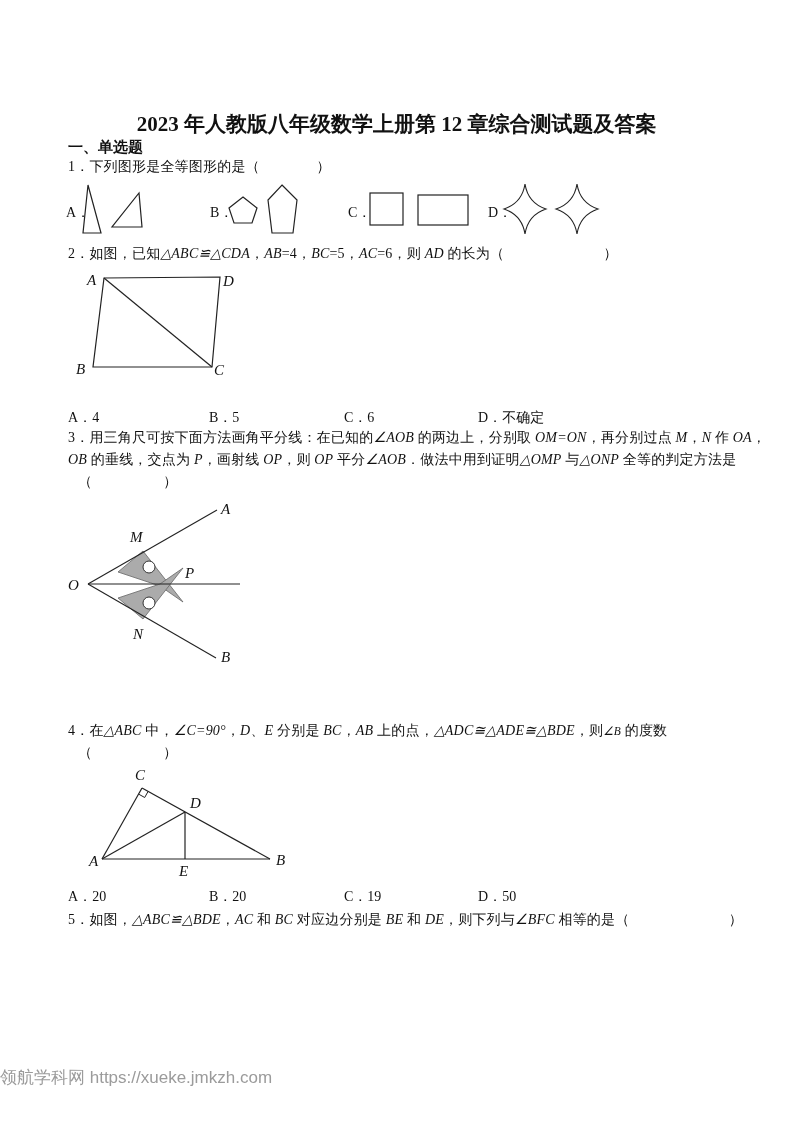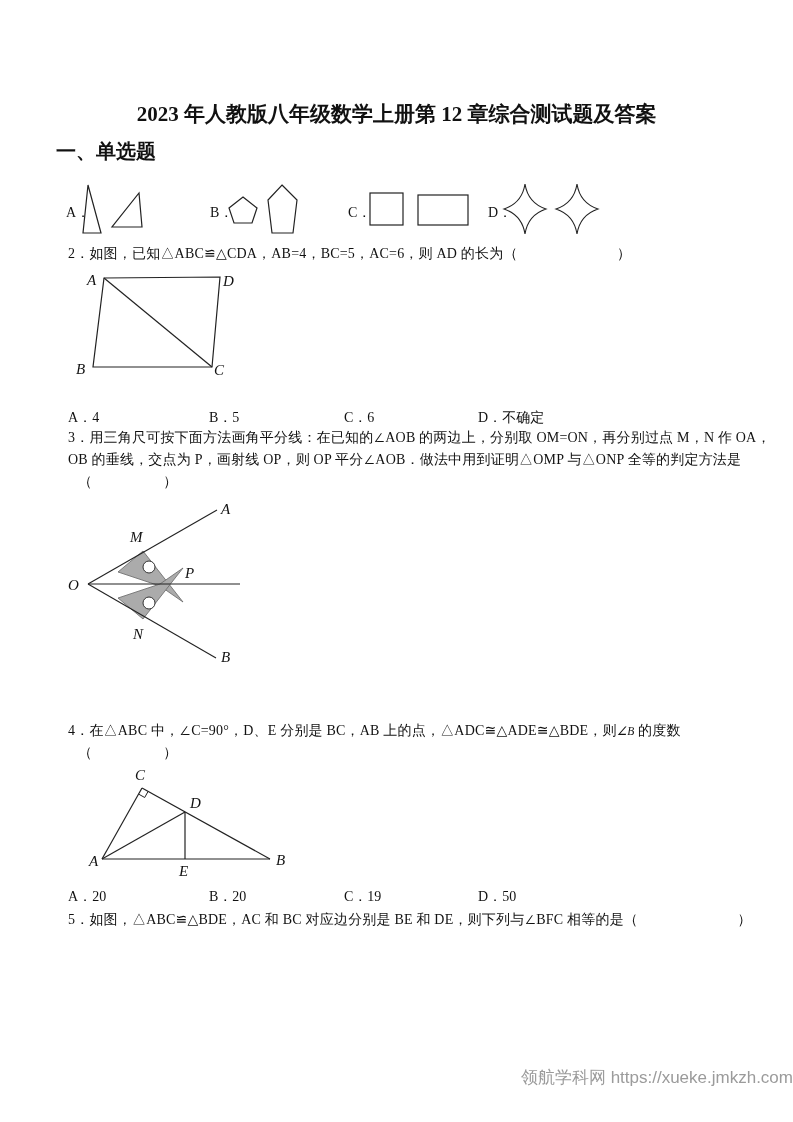--- a/index.html
+++ b/index.html
@@ -1,42 +1,43 @@
 <!DOCTYPE html>
 <html><head>
 <meta charset="utf-8">
 <style>
   html,body{margin:0;padding:0;background:#ffffff;}
   .page{position:relative;width:793px;height:1122px;background:#ffffff;overflow:hidden;
         font-family:"Liberation Serif",serif;color:#111111;}
-  .title{position:absolute;top:100px;left:0;width:100%;text-align:center;
+  .title{position:absolute;top:110px;left:0;width:100%;text-align:center;
          font-size:21px;font-weight:bold;white-space:pre;}
-  .sec{position:absolute;left:56px;top:138px;font-size:20px;font-weight:bold;white-space:pre;}
+  .sec{position:absolute;left:68px;top:138px;font-size:15px;font-weight:bold;white-space:pre;}
   .tline{position:absolute;font-size:14px;white-space:pre;letter-spacing:0.2px;}
   .seg-c{font-style:normal;}
-  .seg-m{}
+  .seg-m{font-style:italic;}
   .seg-ms{font-style:italic;font-size:11.5px;}
   .opts{position:absolute;left:0;width:100%;height:20px;}
   .opt{position:absolute;font-size:14px;white-space:pre;}
   .opt .k{font-style:normal;}
   .o1{left:68px}.o2{left:209px}.o3{left:344px}.o4{left:478px}
   .sl{position:absolute;font-size:14px;white-space:pre;}
   svg.fig{position:absolute;overflow:visible;}
   svg.fig text{font-family:"Liberation Serif",serif;font-style:italic;font-size:15px;fill:#111111;}
-  .footer{position:absolute;top:1066px;left:0;width:100%;text-align:right;
+  .footer{position:absolute;top:1066px;left:0;width:100%;text-align:left;
           font-family:"Liberation Sans",sans-serif;font-size:17px;color:#9b9b9b;white-space:pre;}
 </style>
 </head>
 <body>
 
 <div class="page">
 
   <div class="title">2023 年人教版八年级数学上册第 12 章综合测试题及答案</div>
   <div class="sec">一、单选题</div>
 
+  <div class="tline" style="left:68px;top:158px"><span class="seg-c">1．下列图形是全等图形的是（　　　　）</span></div>
 
   <span class="sl" style="left:66px;top:204px">A．</span>
   <svg class="fig" style="left:82px;top:183px" width="64" height="54" viewBox="0 0 64 54">
     <polygon points="6,2 1,50 19,50" fill="none" stroke="#222" stroke-width="1.2"></polygon>
     <polygon points="30,44 60,44 57,10" fill="none" stroke="#222" stroke-width="1.2"></polygon>
   </svg>
 
   <span class="sl" style="left:210px;top:204px">B．</span>
   <svg class="fig" style="left:226px;top:183px" width="76" height="54" viewBox="0 0 76 54">
     <polygon points="17,14 31,25 26,40 8,40 3,25" fill="none" stroke="#222" stroke-width="1.2"></polygon>

